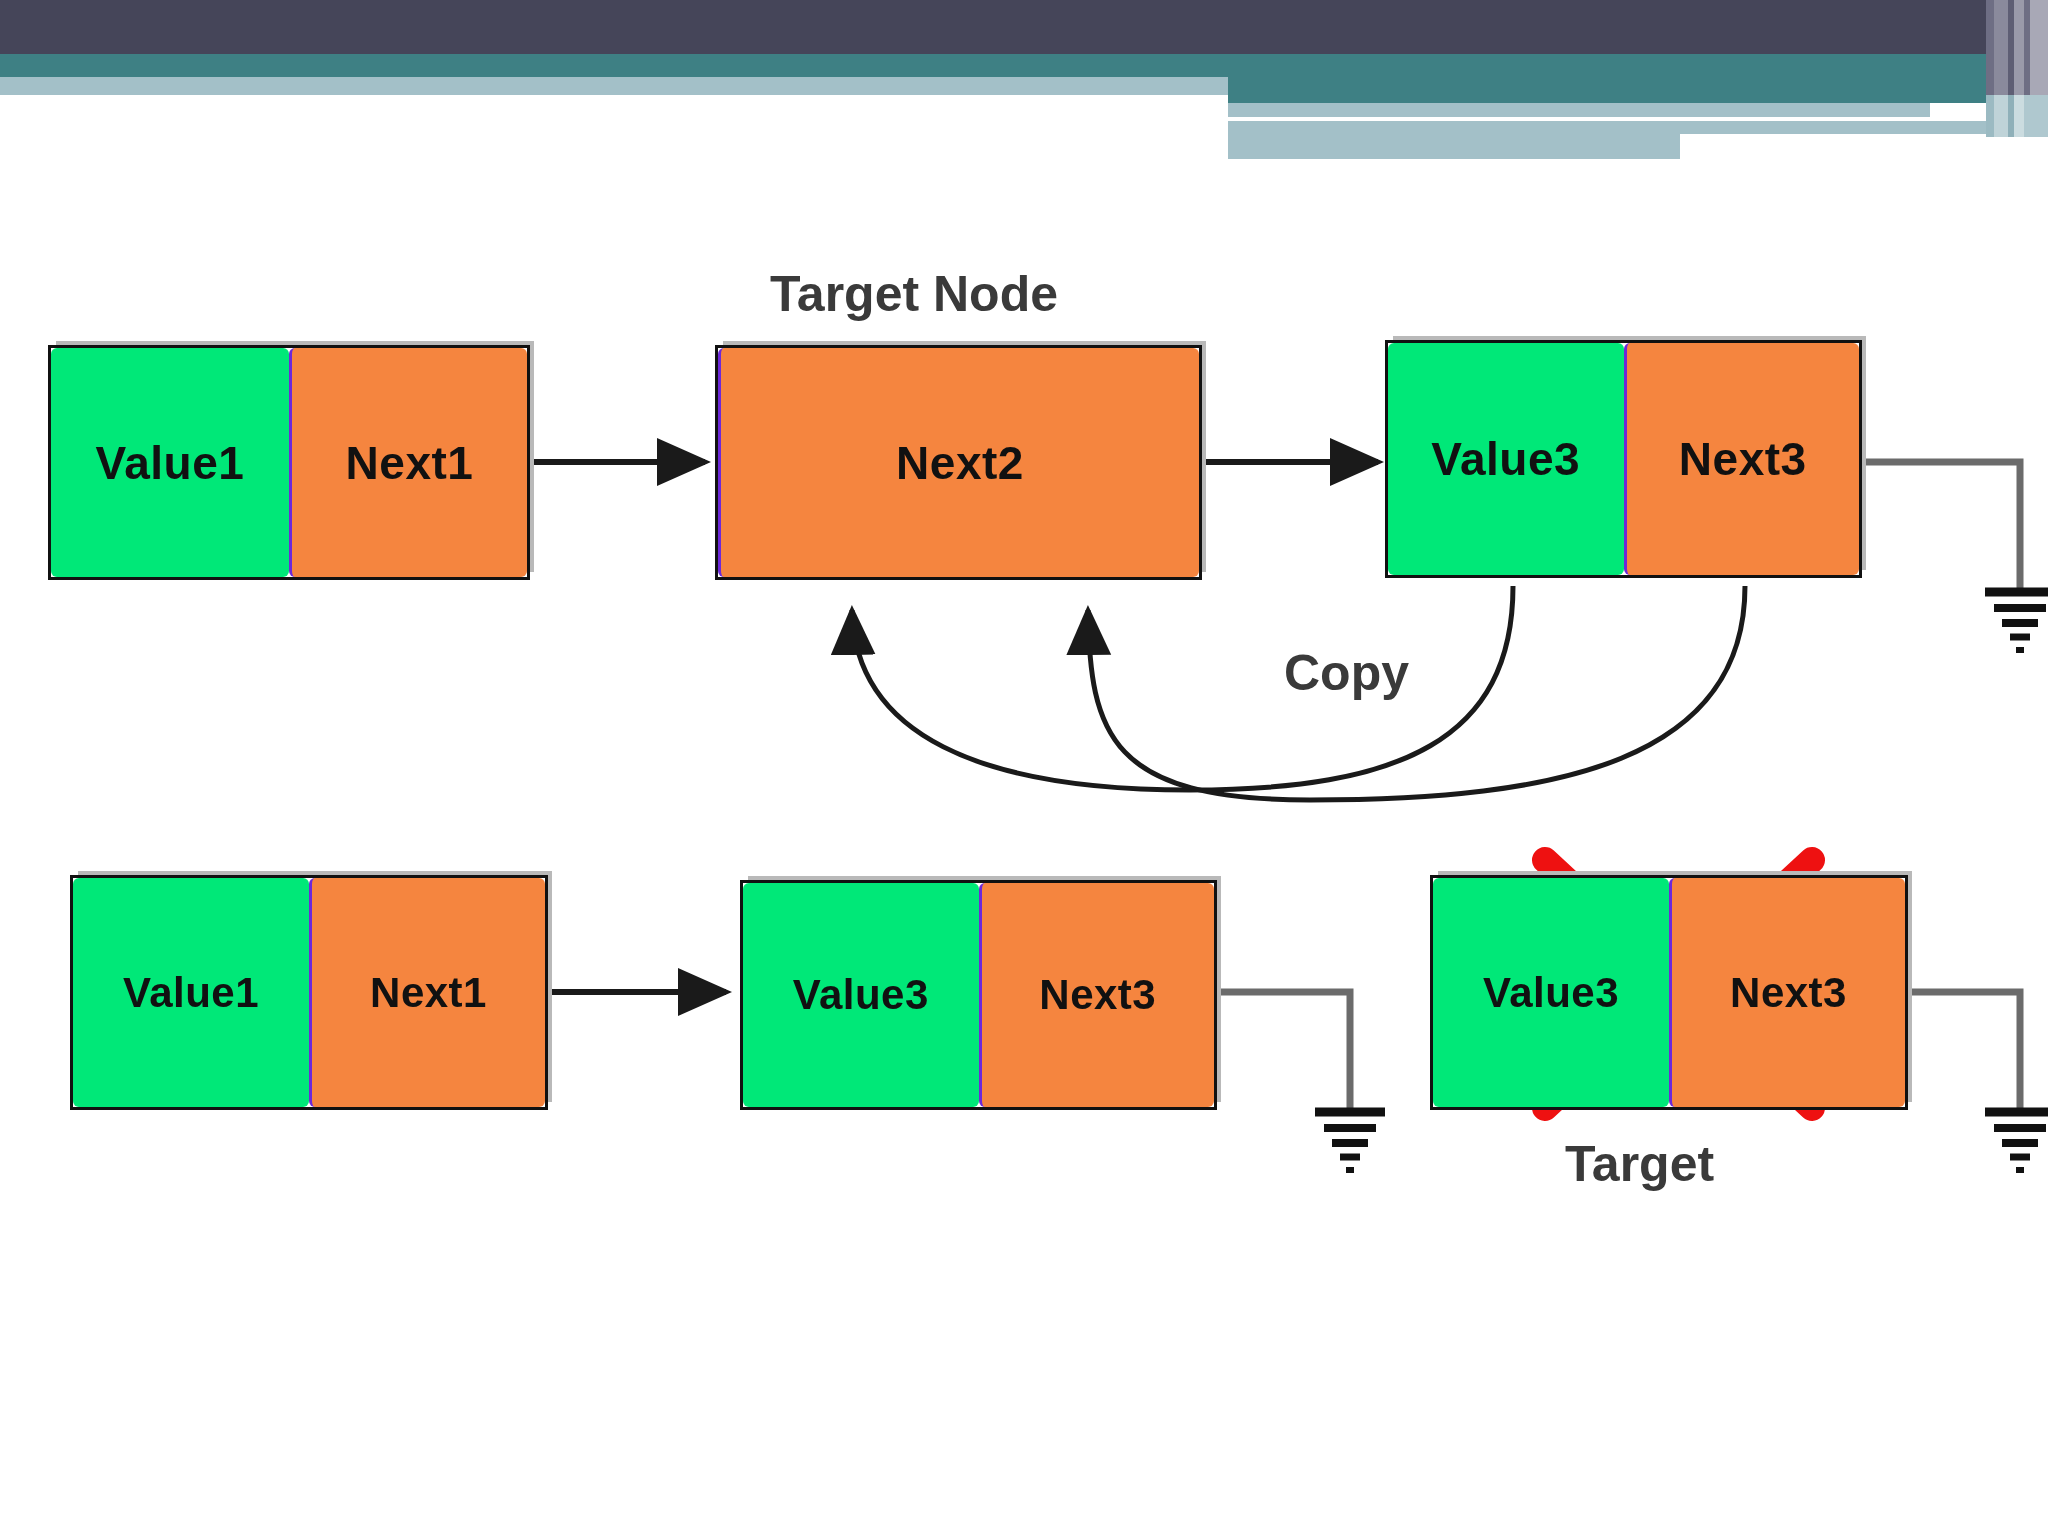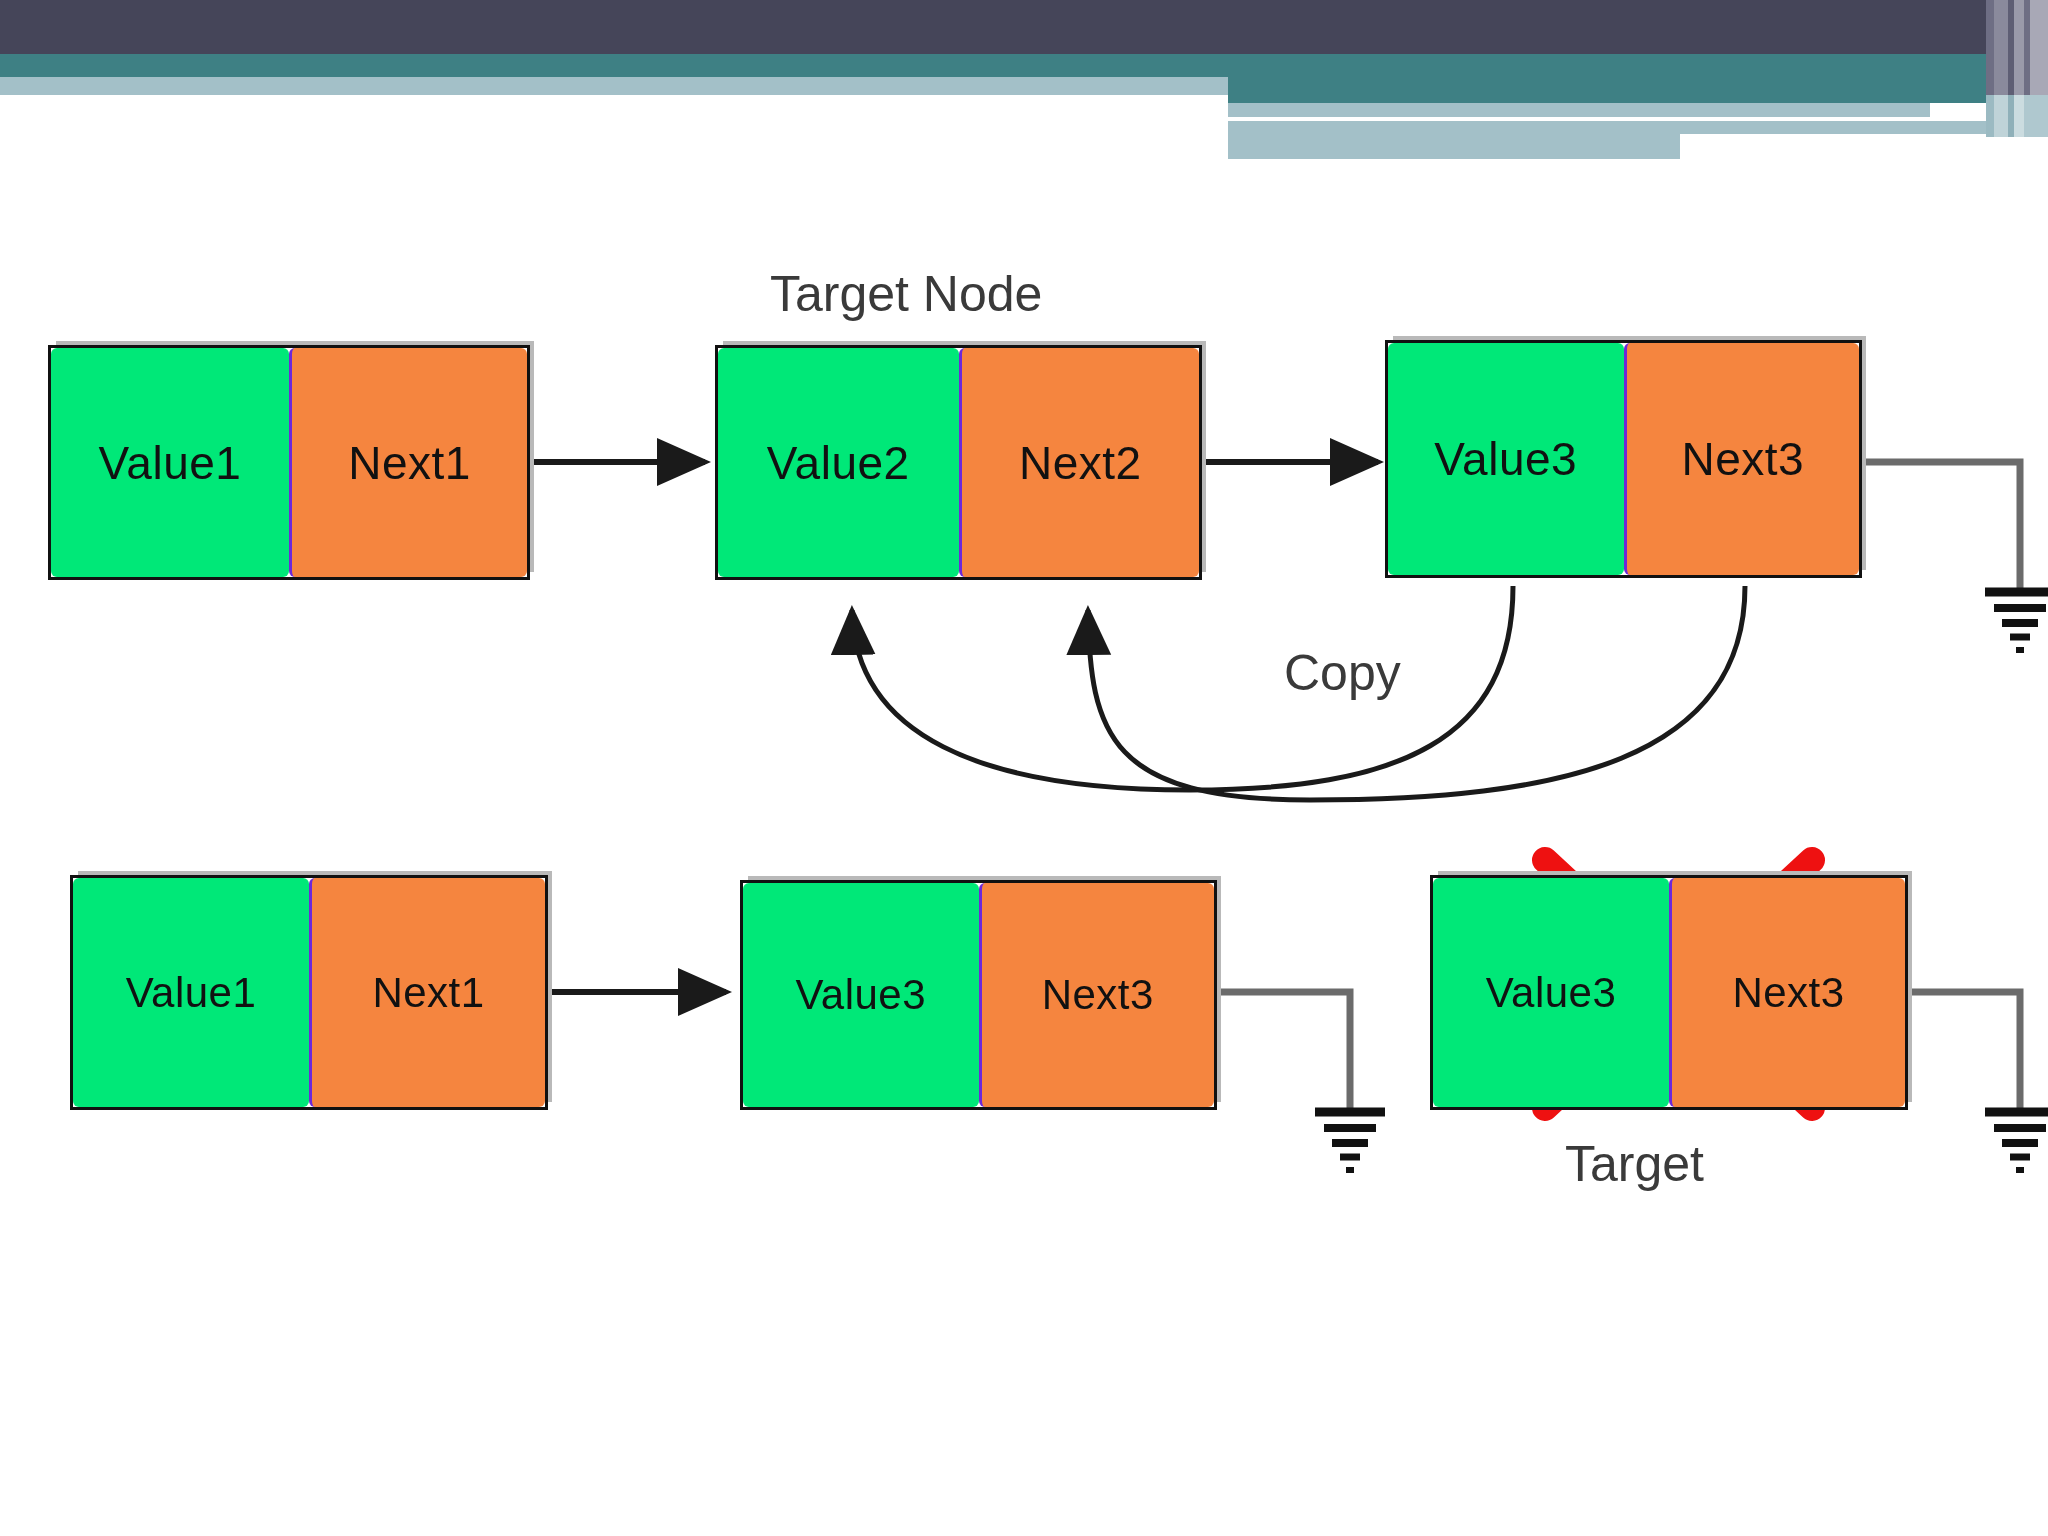--- a/index.html
+++ b/index.html
@@ -4,21 +4,21 @@
 <style>
   html,body{margin:0;padding:0;background:#fff;}
   body{width:2048px;height:1536px;position:relative;overflow:hidden;
        font-family:"Liberation Sans","DejaVu Sans",sans-serif;}
 
   
   #banner{position:absolute;left:0;top:0;width:2048px;height:160px;}
   .bar{position:absolute;}
 
   
-  #canvas{position:absolute;left:0;top:0;width:2016px;height:1536px;}
+  #canvas{position:absolute;left:0;top:0;width:2016px;height:1536px;font-weight:bold;}
 
   .node{position:absolute;display:flex;box-sizing:border-box;
         border:3px solid #111;background:#fff;}
   .node .cell{flex:1 1 50%;display:flex;align-items:center;justify-content:center;
         box-sizing:border-box;font-size:46px;color:#111;letter-spacing:.5px;border-radius:6px;}
   .node .cell.val{background:#00E878;}
   .node .cell.nxt{background:#F5853F;border-left:3px solid #6d28d9;}
 
   .node.sm .cell{font-size:42px;}
 
@@ -121,21 +121,20 @@
   <div class="label" style="left:1565px;top:1135px;">Target</div>
 
   <div class="node" style="left:48px;top:345px;width:482px;height:235px;
               box-shadow:6px -6px 0 -2px #b9b9b9;">
     <div class="cell val">Value1</div>
     <div class="cell nxt">Next1</div>
   </div>
 
   <div class="node" style="left:715px;top:345px;width:487px;height:235px;
               box-shadow:6px -6px 0 -2px #b9b9b9;">
-    <div class="cell val">Value2</div>
     <div class="cell nxt">Next2</div>
   </div>
 
   <div class="node" style="left:1385px;top:340px;width:477px;height:238px;
               box-shadow:6px -6px 0 -2px #b9b9b9;">
     <div class="cell val">Value3</div>
     <div class="cell nxt">Next3</div>
   </div>
 
   <div class="node sm" style="left:70px;top:875px;width:478px;height:235px;

